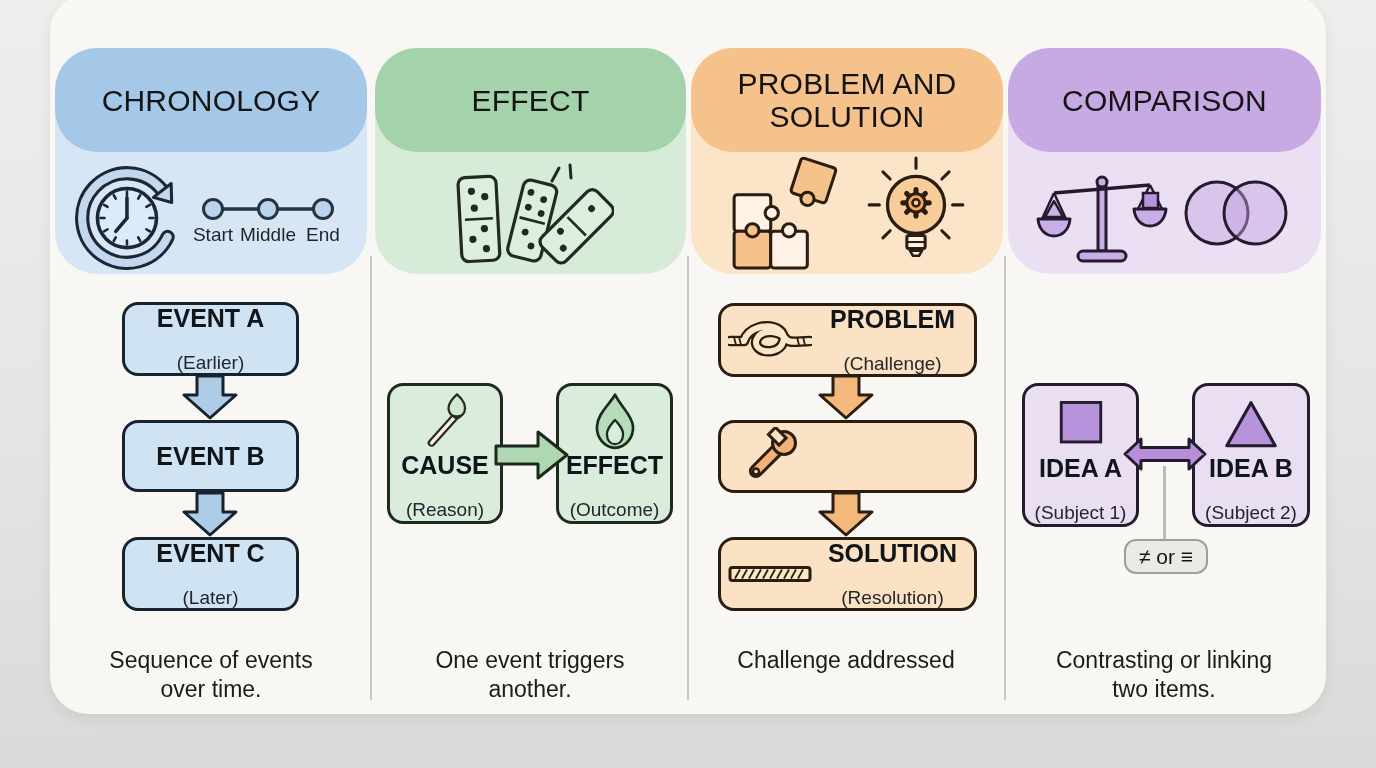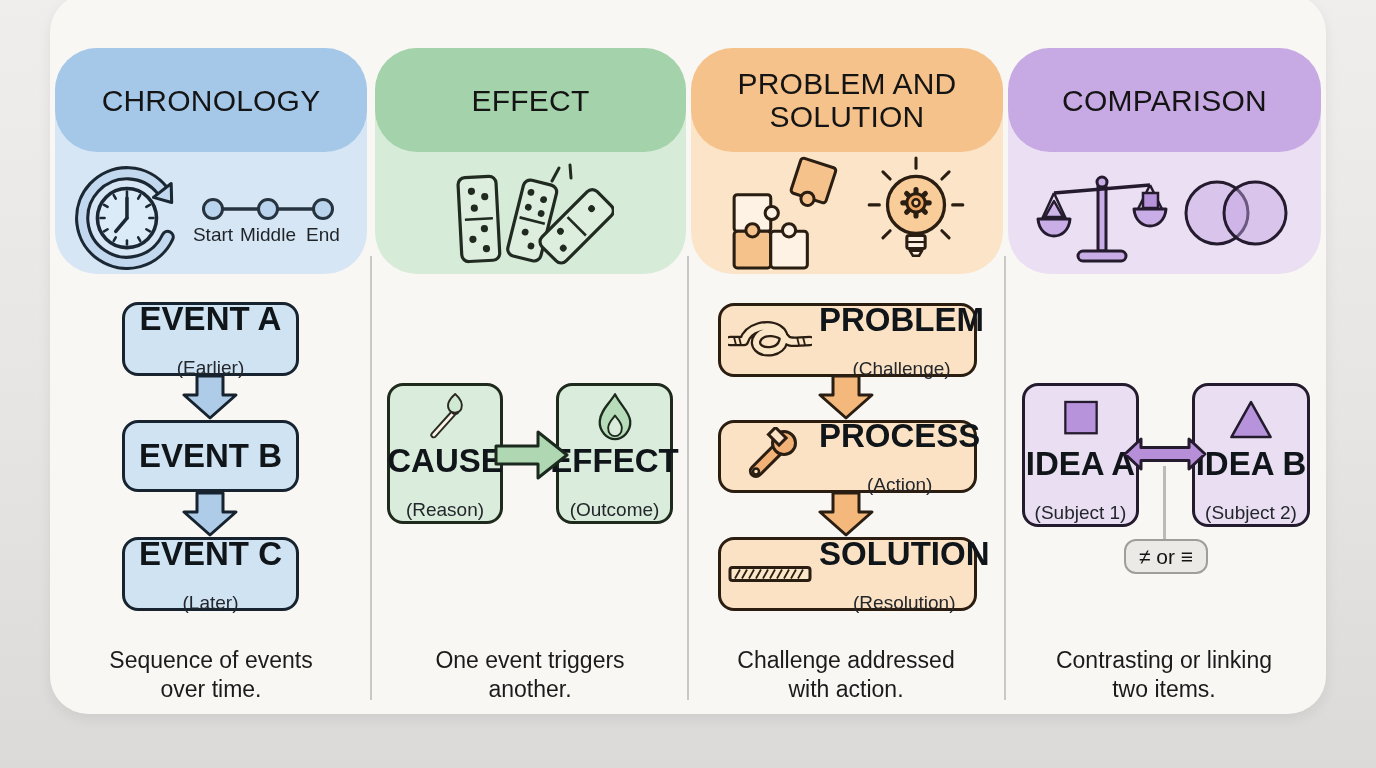--- a/index.html
+++ b/index.html
@@ -21,21 +21,21 @@
     display:flex;flex-direction:column;align-items:center;justify-content:center;
     font-weight:normal;font-size:30px;line-height:1.1;letter-spacing:.2px;
     color:#141414;text-align:center;
   }
   .abs{position:absolute;}
   .node{
     position:absolute;box-sizing:border-box;border-radius:16px;
     display:flex;flex-direction:column;align-items:center;justify-content:center;
     text-align:center;
   }
-  .node-label{font-weight:bold;font-size:33px;line-height:1.15;color:#10151a;}
+  .node-label{font-weight:bold;font-size:25px;line-height:1.15;color:#10151a;}
   .node-sub{font-size:19px;line-height:1.15;color:#23272c;margin-top:19px;}
   .b-blue{background:#cfe3f3;border:3px solid #17242f;}
   .b-green{background:#daecdb;border:3px solid #1d2a1c;}
   .b-orange{background:#fbe2c4;border:3px solid #2b1d10;}
   .b-purple{background:#e9def2;border:3px solid #241b2e;}
   .node-row{flex-direction:row;justify-content:flex-start;}
   .icon-slot{width:98px;display:flex;align-items:center;justify-content:center;flex:none;}
   .text-stack{flex:1;display:flex;flex-direction:column;align-items:center;justify-content:center;padding-right:8px;}
   .tl-label{position:absolute;top:224px;transform:translateX(-50%);font-size:19px;color:#1f2328;}
   .caption{
@@ -279,24 +279,20 @@
           <g transform="translate(12,48) rotate(-45)">
             <rect x="0" y="-5.5" width="42" height="11" rx="5.5" fill="#f2b277" stroke="#2a1d11" stroke-width="3"></rect>
           </g>
           <circle cx="44" cy="16" r="11.5" fill="#f2b277" stroke="#2a1d11" stroke-width="3"></circle>
           <g transform="translate(44,16) rotate(-45)">
             <rect x="-5" y="-17" width="10" height="15" fill="#fbe2c4" stroke="#2a1d11" stroke-width="3"></rect>
           </g>
           <circle cx="16" cy="44.5" r="3" fill="#fbe2c4" stroke="#2a1d11" stroke-width="2.5"></circle>
         </svg>
       </div>
-      <div class="text-stack">
-        <div class="node-label">PROCESS</div>
-        <div class="node-sub">(Action)</div>
-      </div>
     </div>
     <svg class="abs" style="left:815px;top:491px" width="62" height="46" viewBox="0 0 62 46">
       <polygon points="18,2 44,2 44,21 57,21 31,44 5,21 18,21" fill="#f4b87c" stroke="#2a1d11" stroke-width="3" stroke-linejoin="round"></polygon>
     </svg>
 
     <div class="node b-orange node-row" style="left:718px;top:537px;width:259px;height:74px">
       <div class="icon-slot">
         <svg width="84" height="18" viewBox="0 0 84 18">
           <rect x="2" y="2.5" width="80" height="13" rx="2.5" fill="#fbe6c8" stroke="#2a1d11" stroke-width="3"></rect>
           <g stroke="#2a1d11" stroke-width="1.8">
@@ -314,21 +310,20 @@
         </svg>
       </div>
       <div class="text-stack">
         <div class="node-label">SOLUTION</div>
         <div class="node-sub">(Resolution)</div>
       </div>
     </div>
 
     <div class="caption" style="left:696px">
       <div>Challenge addressed</div>
-      <div>with action.</div>
     </div>
   </section>
 
   <section>
     <div class="panel" style="left:1008px;top:48px;width:313px;height:226px;background:#ebdff4"></div>
     <div class="header" style="left:1008px;top:48px;width:313px;background:#c7aae3">
       <span>COMPARISON</span>
       <span></span>
     </div>
 

